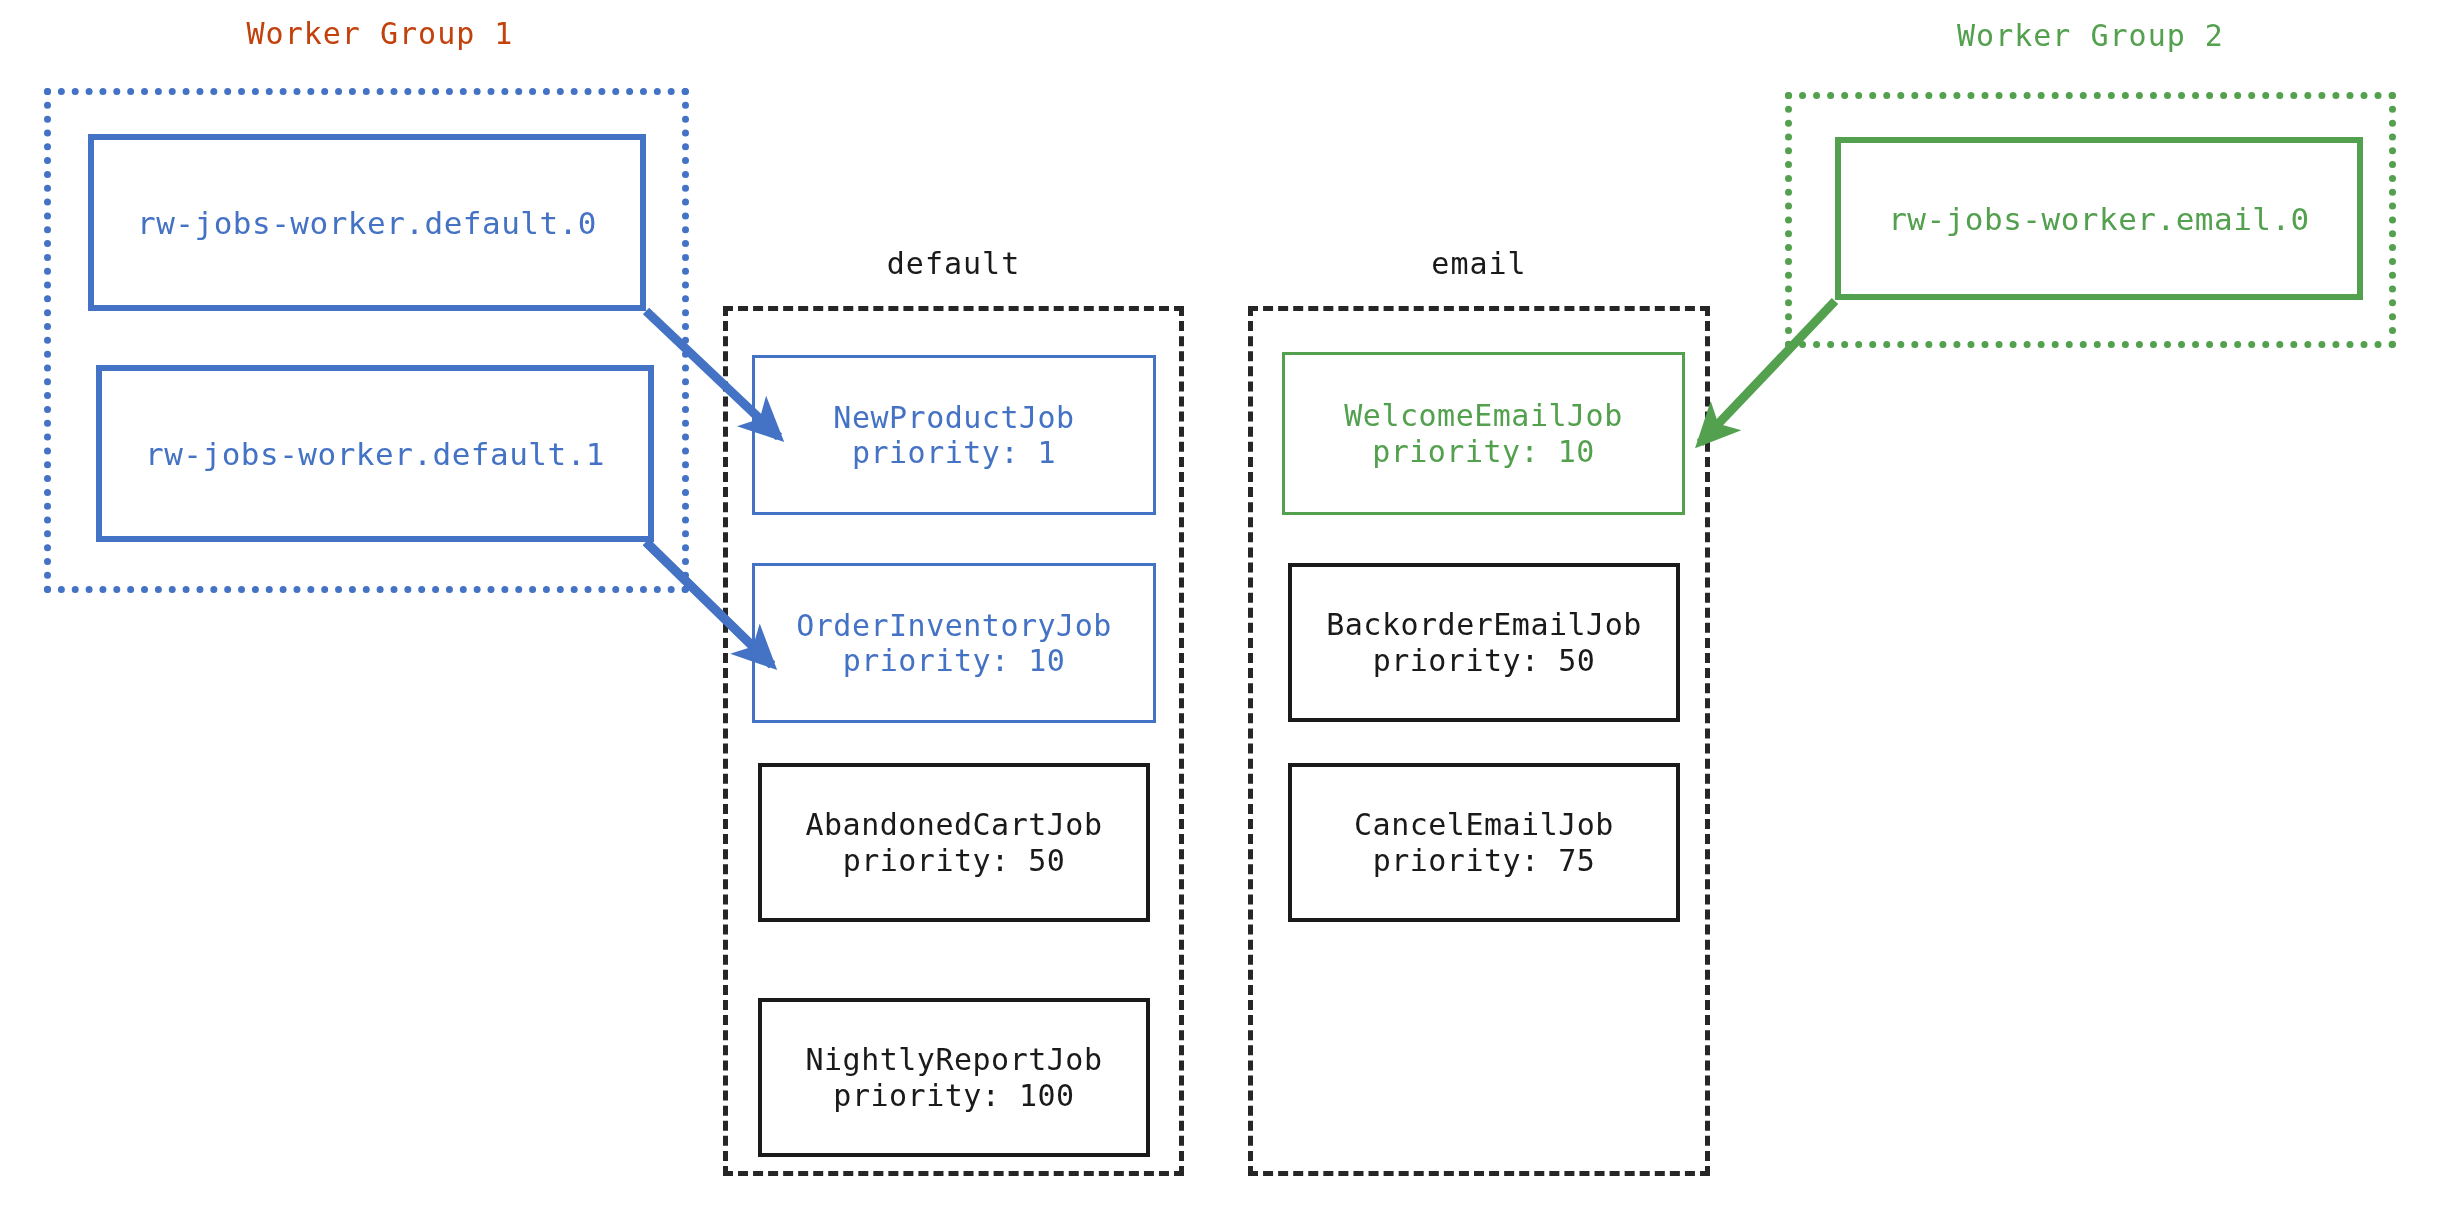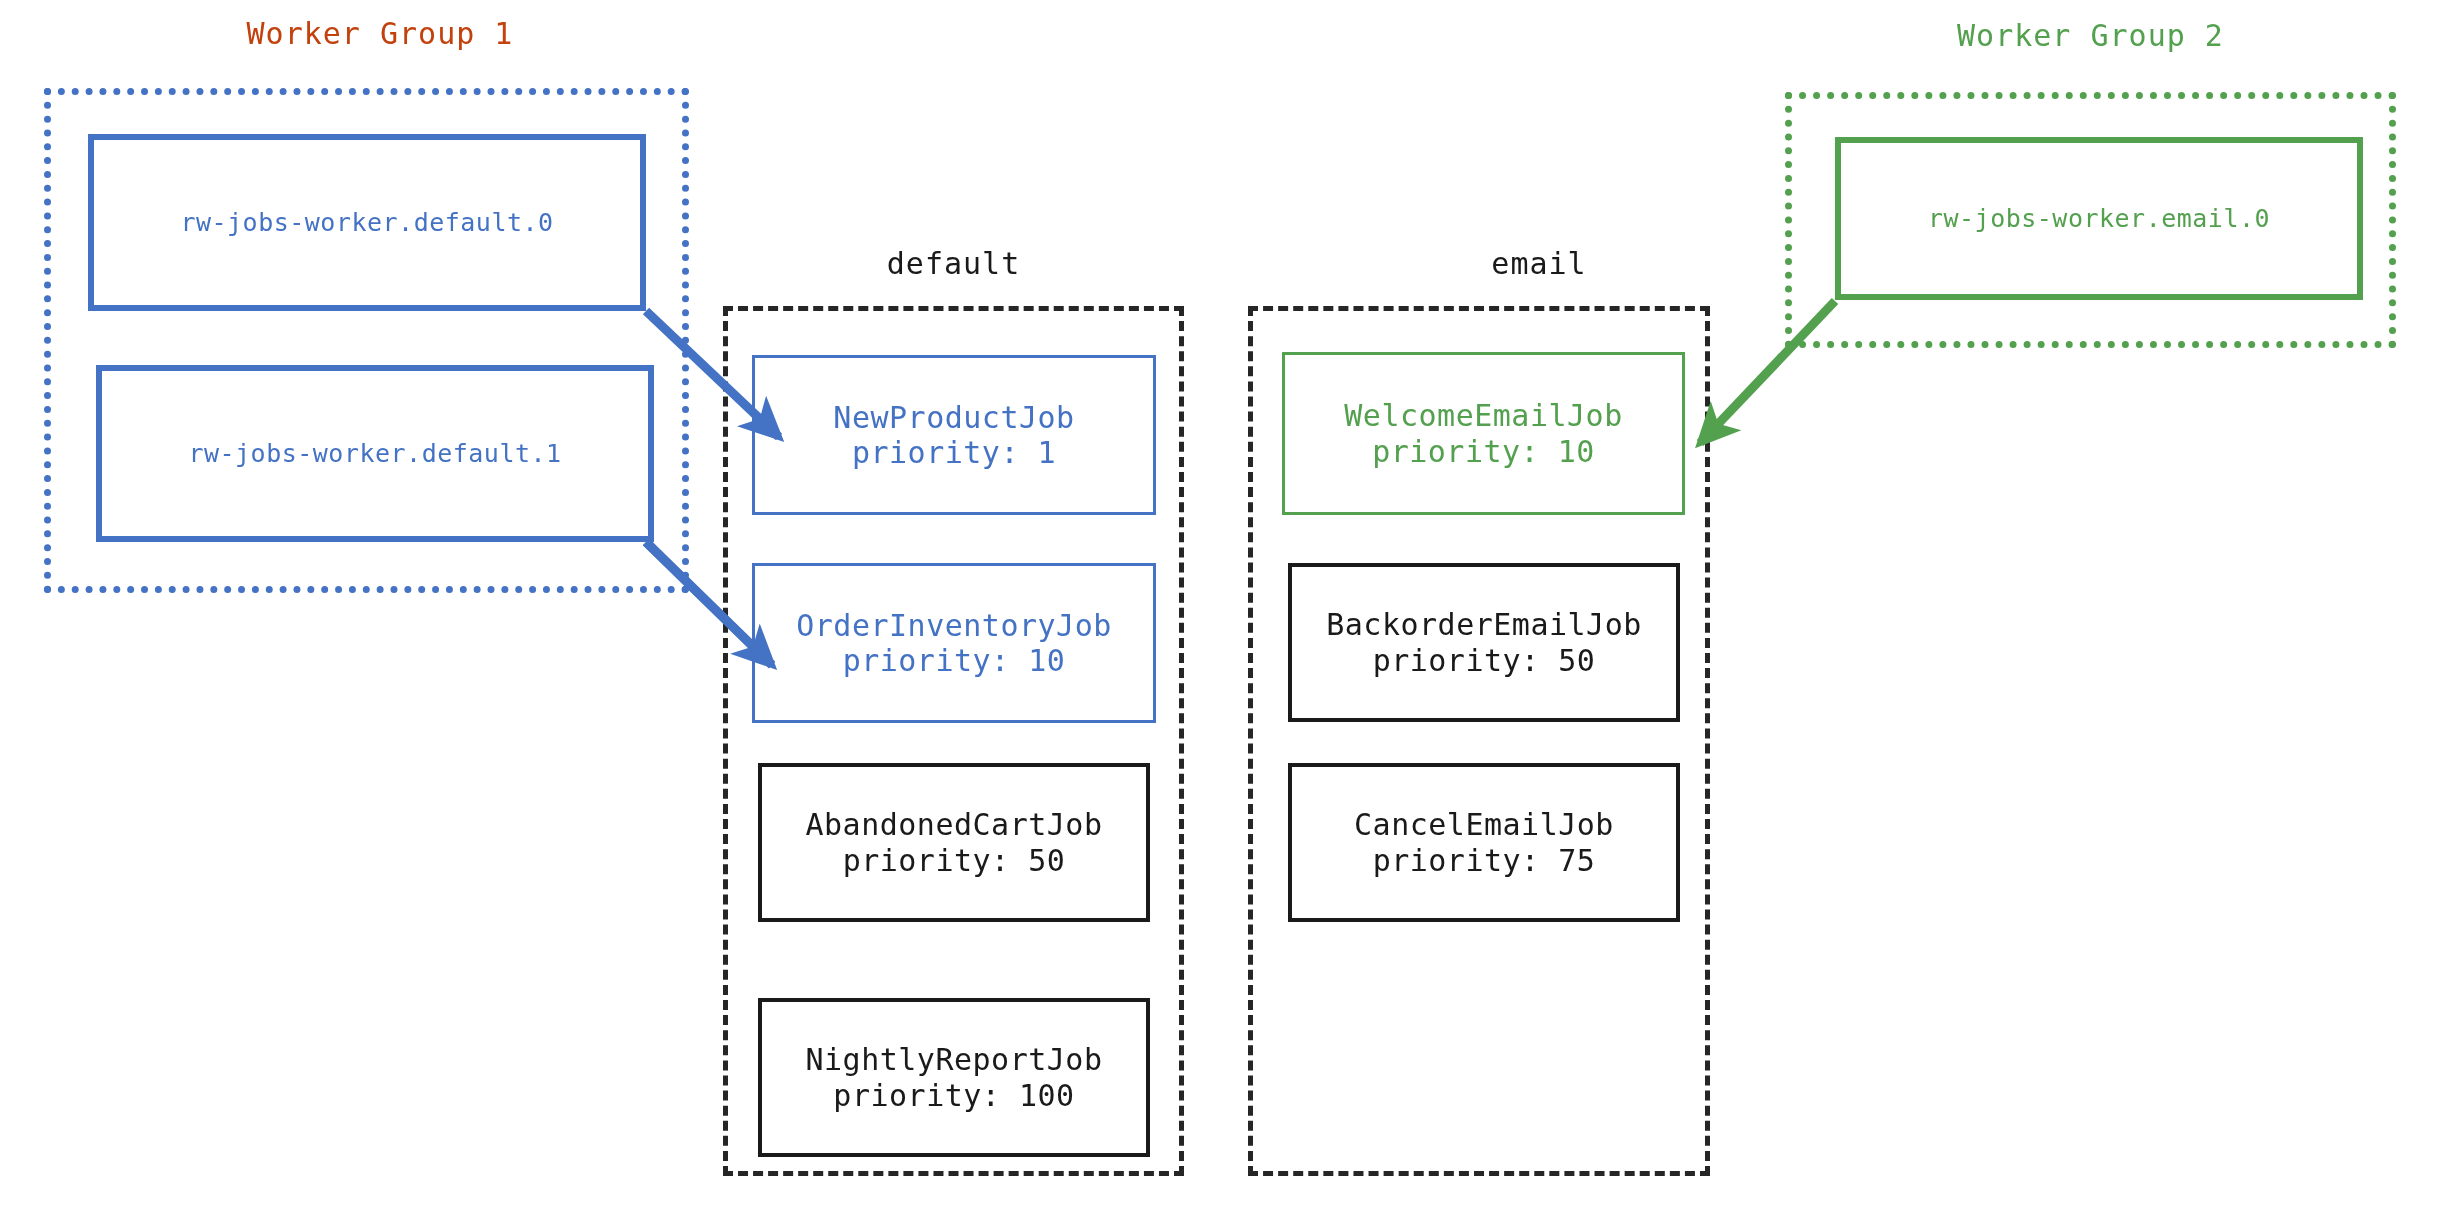--- a/index.html
+++ b/index.html
@@ -58,21 +58,21 @@
   
   .worker-box {
     box-sizing: border-box;
     background: #ffffff;
     border-width: 6px;
     border-style: solid;
     display: flex;
     align-items: center;
     justify-content: center;
     text-align: center;
-    font-size: 25px;
+    font-size: 31px;
     letter-spacing: 0.5px;
     white-space: nowrap;
   }
   .worker-box.blue  { border-color: #4472c4; color: #4472c4; }
   .worker-box.green { border-color: #53a04e; color: #53a04e; }
 
   
   .job-box {
     box-sizing: border-box;
     background: #ffffff;
@@ -143,21 +143,21 @@
   <div class="abs job-box neutral" style="left:758px; top:763px; width:392px; height:159px;">
     <span>AbandonedCartJob</span>
     <span>priority: 50</span>
   </div>
 
   <div class="abs job-box neutral" style="left:758px; top:965px; width:392px; height:159px;margin-top:33px;">
     <span>NightlyReportJob</span>
     <span>priority: 100</span>
   </div>
 
-  <div class="abs queue-title" style="left:1308px; top:246px; width:462px;">email</div>
+  <div class="abs queue-title" style="left:1248px; top:246px; width:462px;">email</div>
 
   <div class="abs queue-box" style="left:1248px; top:306px; width:462px; height:870px;"></div>
 
   <div class="abs job-box green" style="left:1282px; top:352px; width:403px; height:163px;">
     <span>WelcomeEmailJob</span>
     <span>priority: 10</span>
   </div>
 
   <div class="abs job-box neutral" style="left:1288px; top:563px; width:392px; height:159px;">
     <span>BackorderEmailJob</span>

